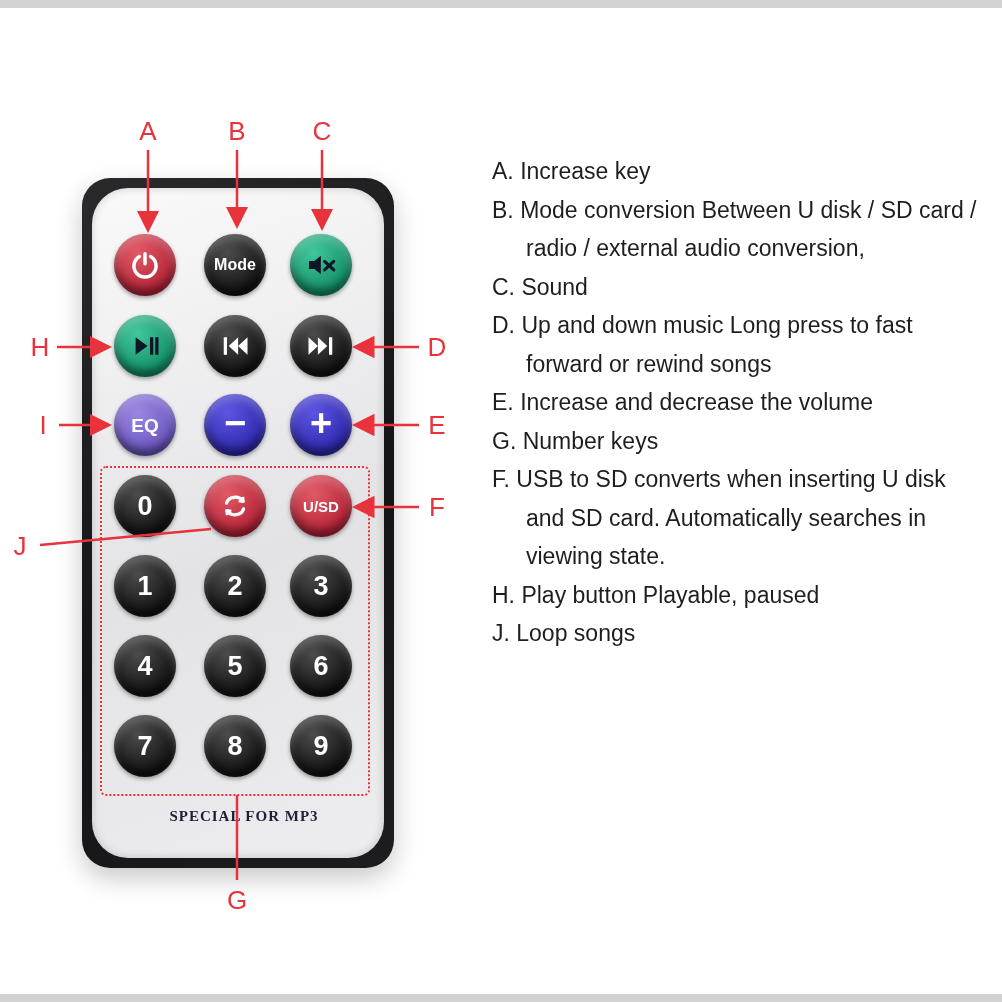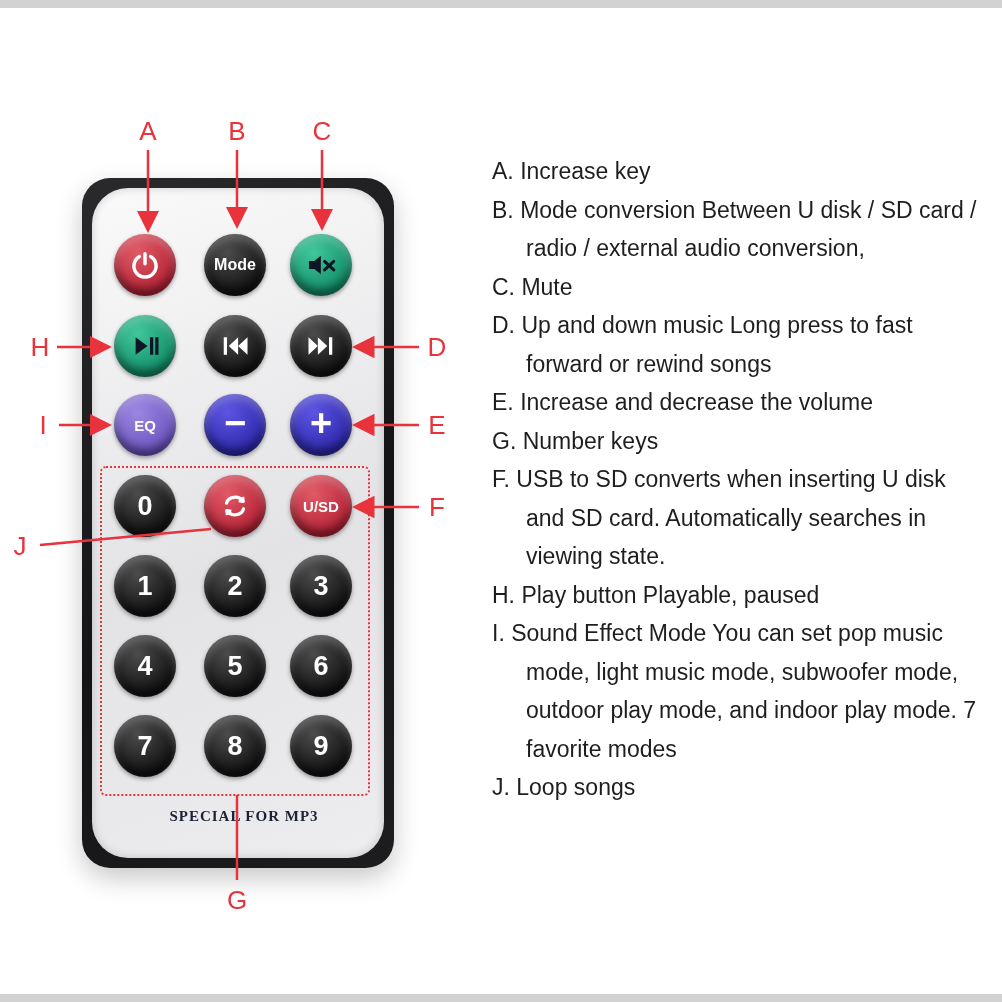--- a/index.html
+++ b/index.html
@@ -27,21 +27,21 @@
     display:flex;align-items:center;justify-content:center;
     box-shadow:inset 0 6px 8px rgba(255,255,255,0.26), inset 0 -7px 9px rgba(0,0,0,0.45), 0 2px 4px rgba(0,0,0,0.38);
   }
   .btn.black {background:radial-gradient(circle at 38% 30%,#4c4c4c,#0f0f10 74%);}
   .btn.red   {background:radial-gradient(circle at 38% 30%,#e25a66,#b01f33 76%);align-items:center;}
   .btn.green {background:radial-gradient(circle at 38% 30%,#41c79c,#0f8a64 76%);}
   .btn.purple{background:radial-gradient(circle at 38% 30%,#9c87e2,#6751bd 76%);}
   .btn.blue  {background:radial-gradient(circle at 38% 30%,#5d55e2,#2a25a8 76%);}
   .btn-label{color:#ffffff;font-weight:bold;font-size:27px;line-height:1;}
   .btn-label.small{font-size:16px;}
-  .btn-label.mid{font-size:15px;}
+  .btn-label.mid{font-size:19px;}
   .btn-label.tiny{font-size:15px;}
   .btn-label.big{font-size:38px;padding-bottom:4px;}
 
   .number-outline{
     position:absolute;left:18px;top:288px;width:266px;height:326px;
     border:2px dotted #e8323c;border-radius:6px;pointer-events:none;
   }
   .remote-bottom-text{
     position:absolute;left:0;right:0;top:630px;text-align:center;
     font-family:"Liberation Serif", serif;font-weight:bold;font-size:15px;
@@ -205,21 +205,21 @@
     <div class="legend-entry">
       <span>A.</span>
       <span>Increase key</span>
     </div>
     <div class="legend-entry">
       <span>B.</span>
       <span>Mode conversion Between U disk / SD card / radio / external audio conversion,</span>
     </div>
     <div class="legend-entry">
       <span>C.</span>
-      <span>Mute</span>
+      <span>Sound</span>
     </div>
     <div class="legend-entry">
       <span>D.</span>
       <span>Up and down music Long press to fast forward or rewind songs</span>
     </div>
     <div class="legend-entry">
       <span>E.</span>
       <span>Increase and decrease the volume</span>
     </div>
     <div class="legend-entry">
@@ -228,22 +228,18 @@
     </div>
     <div class="legend-entry">
       <span>F.</span>
       <span>USB to SD converts when inserting U disk and SD card. Automatically searches in viewing state.</span>
     </div>
     <div class="legend-entry">
       <span>H.</span>
       <span>Play button Playable, paused</span>
     </div>
     <div class="legend-entry">
-      <span>I.</span>
-      <span>Sound Effect Mode You can set pop music mode, light music mode, subwoofer mode, outdoor play mode, and indoor play mode. 7 favorite modes</span>
-    </div>
-    <div class="legend-entry">
       <span>J.</span>
       <span>Loop songs</span>
     </div>
   </div>
 
 </div>
 
 </body></html>

